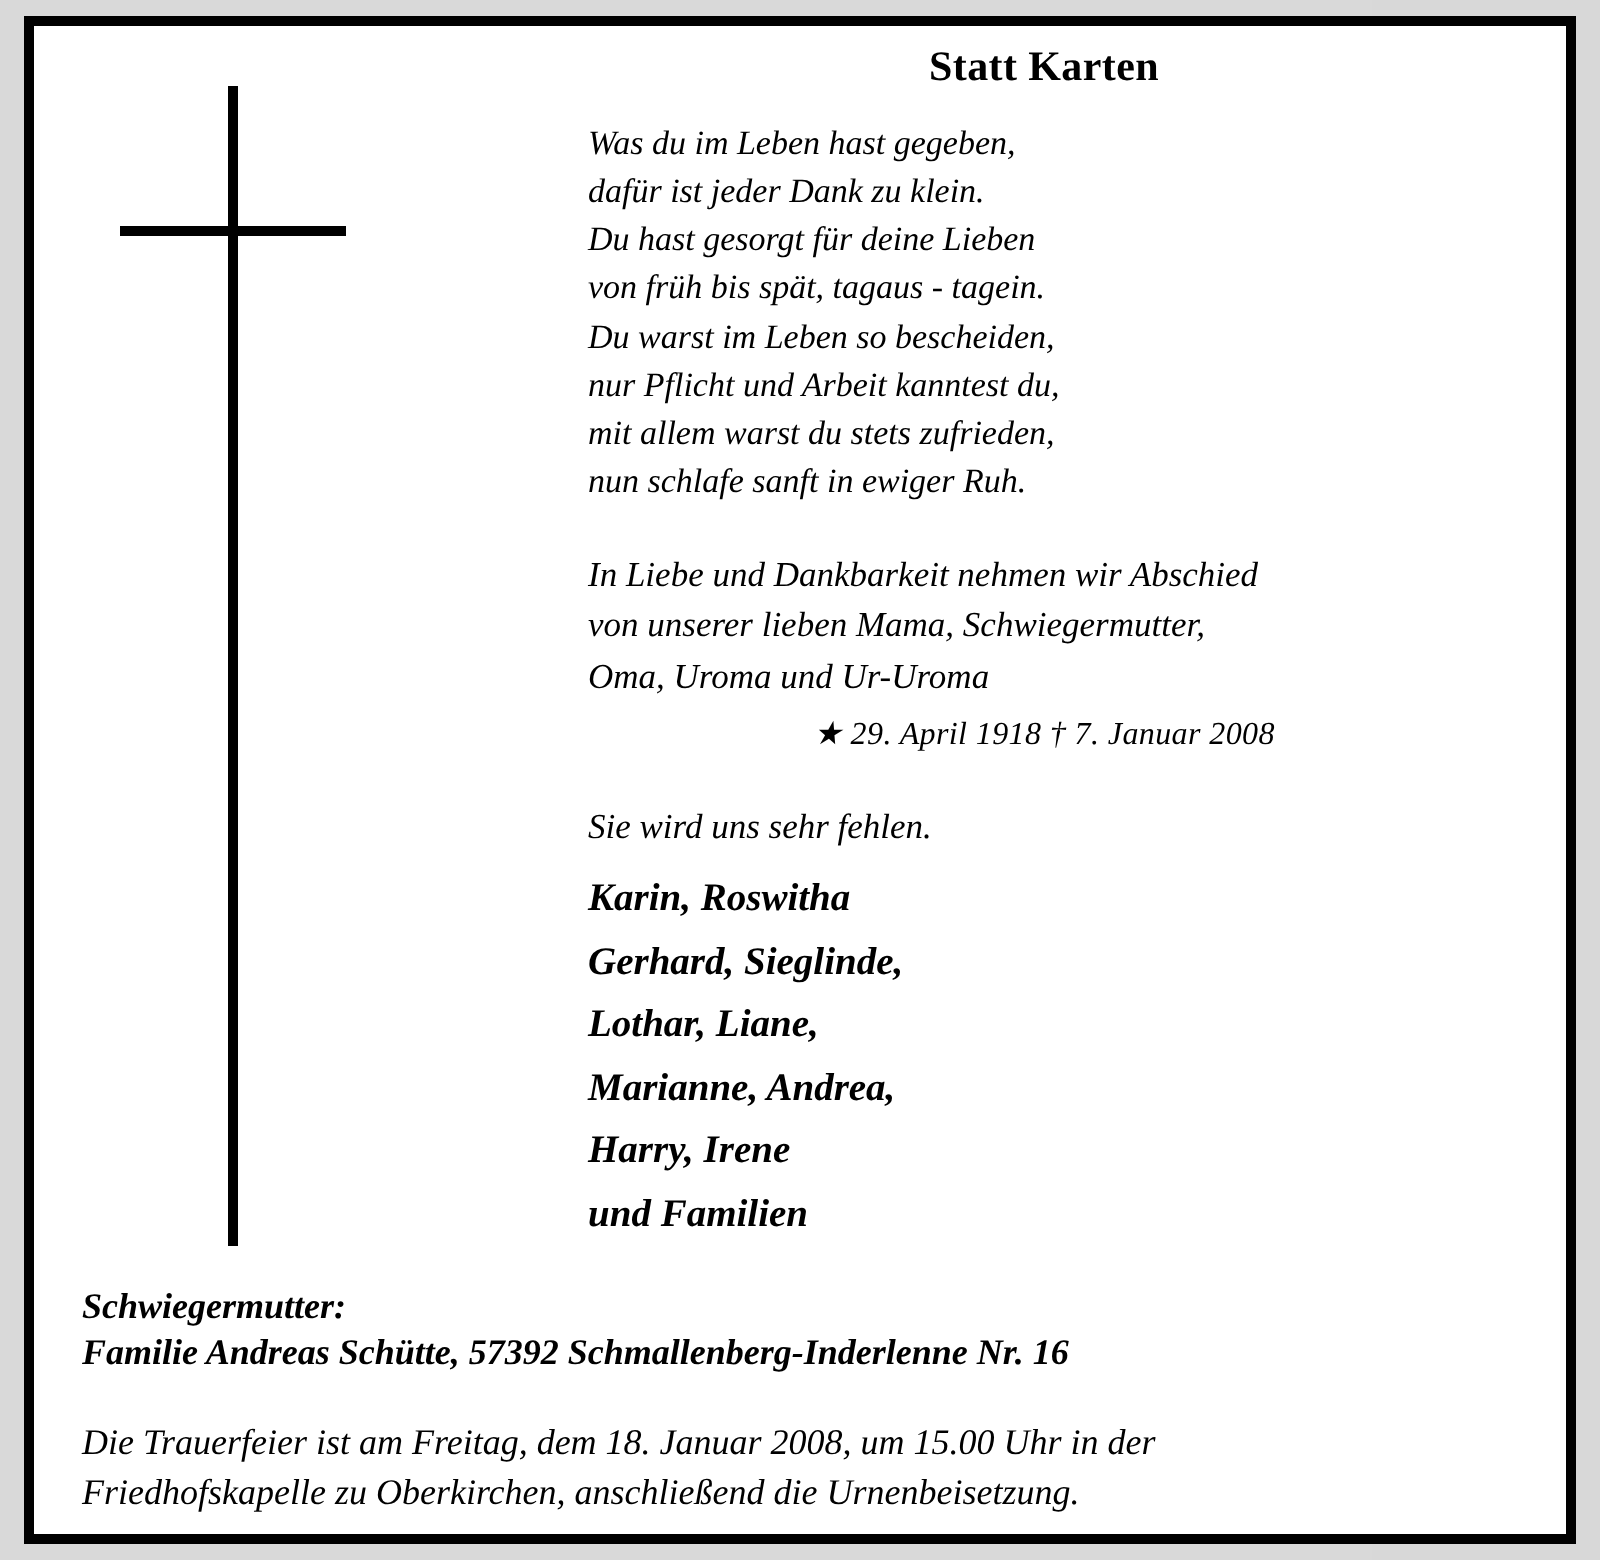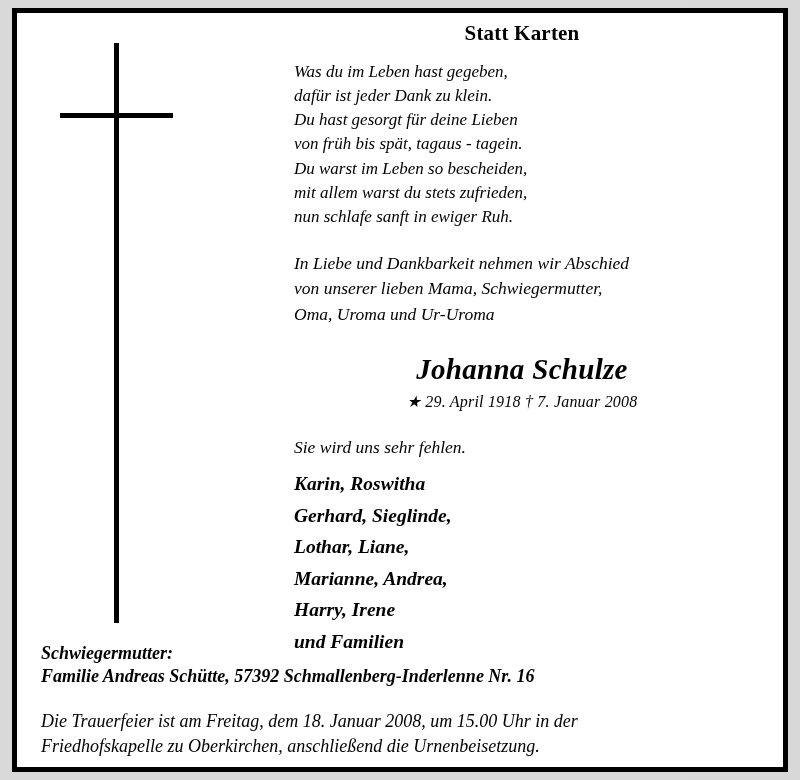--- a/index.html
+++ b/index.html
@@ -157,31 +157,31 @@
     <div class="content">
 
       <div class="statt">Statt Karten</div>
 
       <div class="poem">
         <div>Was du im Leben hast gegeben,</div>
         <div>dafür ist jeder Dank zu klein.</div>
         <div>Du hast gesorgt für deine Lieben</div>
         <div>von früh bis spät, tagaus - tagein.</div>
         <div>Du warst im Leben so bescheiden,</div>
+        <div>nur Pflicht und Arbeit kanntest du,</div>
         <div>mit allem warst du stets zufrieden,</div>
         <div>nun schlafe sanft in ewiger Ruh.</div>
       </div>
 
       <div class="dedication">
         <div>In Liebe und Dankbarkeit nehmen wir Abschied</div>
         <div>von unserer lieben Mama, Schwiegermutter,</div>
         <div>Oma, Uroma und Ur-Uroma</div>
       </div>
 
-      <div class="name">Johanna Schulze</div>
       <div class="dates">★ 29. April 1918   † 7. Januar 2008</div>
 
       <div class="missyou">Sie wird uns sehr fehlen.</div>
 
       <div class="mourners">
         <div>Karin, Roswitha</div>
         <div>Gerhard, Sieglinde,</div>
         <div>Lothar, Liane,</div>
         <div>Marianne, Andrea,</div>
         <div>Harry, Irene</div>

